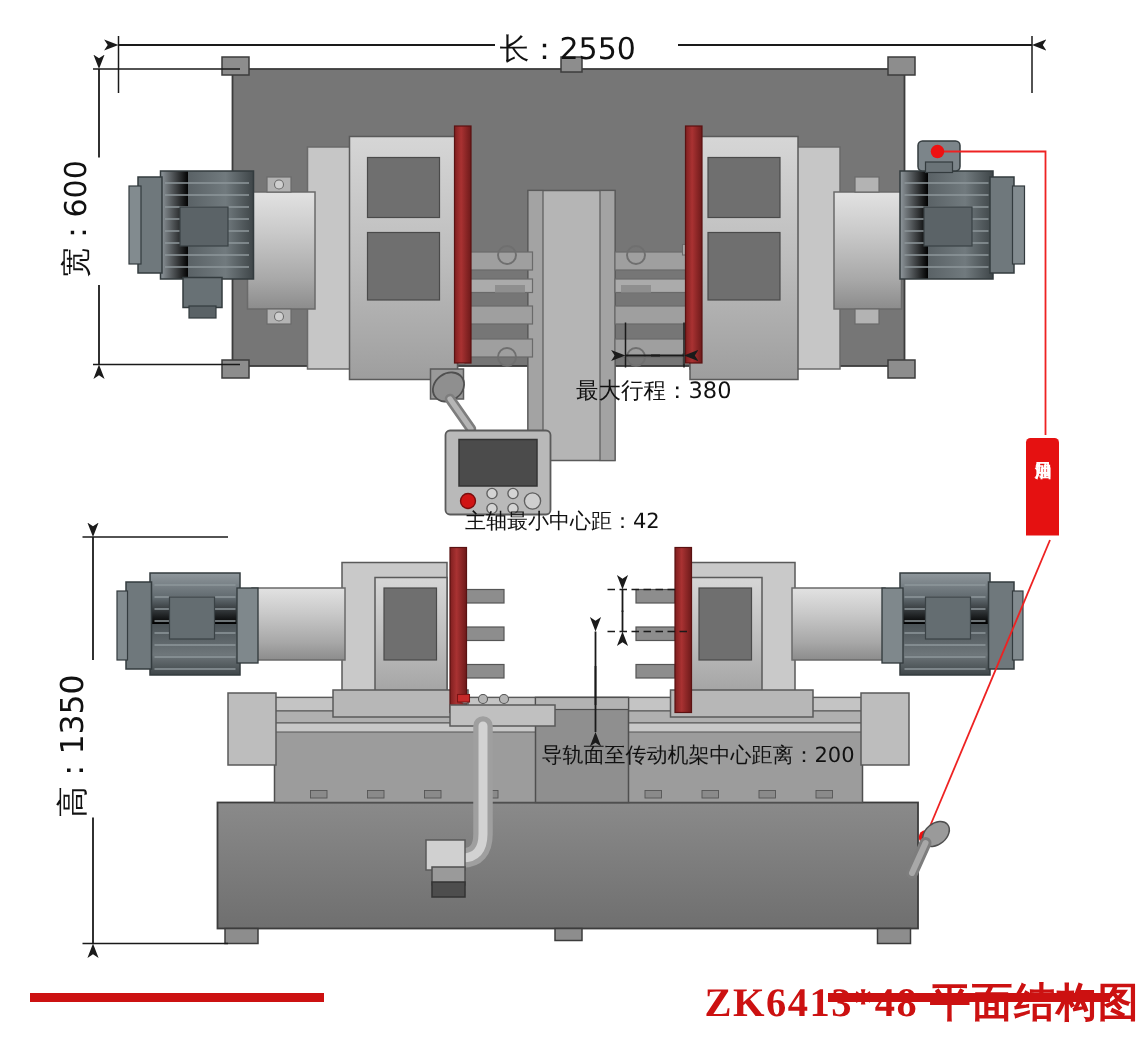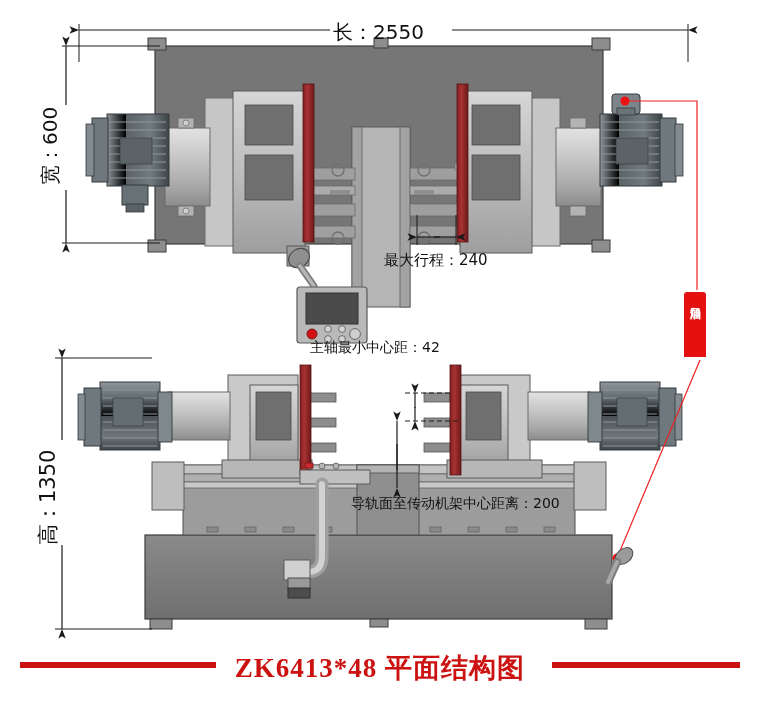--- a/index.html
+++ b/index.html
@@ -3,21 +3,21 @@
 <meta charset="utf-8">
 <style>
   html,body{margin:0;padding:0;background:#fff;}
   body{width:760px;height:707px;position:relative;overflow:hidden;
        font-family:"Liberation Sans","DejaVu Sans",sans-serif;color:#1a1a1a;}
   .stage{position:absolute;left:0;top:0;width:760px;height:576px;}
   svg.layer{position:absolute;left:0;top:0;width:760px;height:707px;}
   .lbl{position:absolute;white-space:nowrap;font-size:15px;color:#111;
        font-family:"DejaVu Sans","Liberation Sans",sans-serif;background:transparent;}
   .vert{transform-origin:left top;}
-  .title{position:absolute;left:0;top:650px;width:760px;text-align:center;
+  .title{position:absolute;left:0;top:650px;width:760px;text-align:right;
          font-family:"Liberation Serif","DejaVu Serif",serif;font-weight:bold;
          font-size:27px;color:#cc1111;letter-spacing:1px;}
   .title-rule{position:absolute;height:6px;background:#cc1111;top:662px;}
   .oilTag{position:absolute;left:684px;top:292px;width:22px;height:65px;background:#e51111;
           border-radius:3px 3px 0 0;}
   .oilTag span{position:absolute;left:50%;top:6px;transform:translateX(-50%);
        color:#fff;font-size:11px;font-family:"DejaVu Sans",sans-serif;font-weight:bold;
        writing-mode:vertical-rl;letter-spacing:1px;line-height:1;}
 </style>
 </head>
@@ -347,25 +347,25 @@
       <ellipse cx="624" cy="556" rx="10" ry="7" fill="#9a9a9a" stroke="#4f4f4f" stroke-width="1" transform="rotate(-40 624 556)"></ellipse>
       <path d="M617,562 L608,582" stroke="#7d7d7d" stroke-width="8" stroke-linecap="round"></path>
       <path d="M617,562 L608,582" stroke="#a8a8a8" stroke-width="4" stroke-linecap="round"></path>
     </g>
   </svg>
 
   <div class="lbl" style="left:333px;top:19px;font-size:20px;">长：2550</div>
 
   <div class="lbl vert" style="left:37px;top:185px;font-size:20px;transform:rotate(-90deg);">宽：600</div>
 
-  <div class="lbl" style="left:384px;top:251px;font-size:15px;">最大行程：240</div>
+  <div class="lbl" style="left:384px;top:251px;font-size:15px;">最大行程：380</div>
 
   <div class="lbl" style="left:310px;top:339px;font-size:14px;">主轴最小中心距：42</div>
 
-  <div class="lbl" style="left:351px;top:495px;font-size:14px;">导轨面至传动机架中心距离：200</div>
+  <div class="lbl" style="left:361px;top:495px;font-size:14px;">导轨面至传动机架中心距离：200</div>
 
   <div class="lbl vert" style="left:34px;top:545px;font-size:21px;transform:rotate(-90deg);">高：1350</div>
 
   <div class="oilTag">
     <span>加油口</span>
   </div>
 
   <div class="title-rule" style="left:20px;width:196px;"></div>
   <div class="title">ZK6413*48 平面结构图</div>
   <div class="title-rule" style="left:552px;width:188px;"></div>

